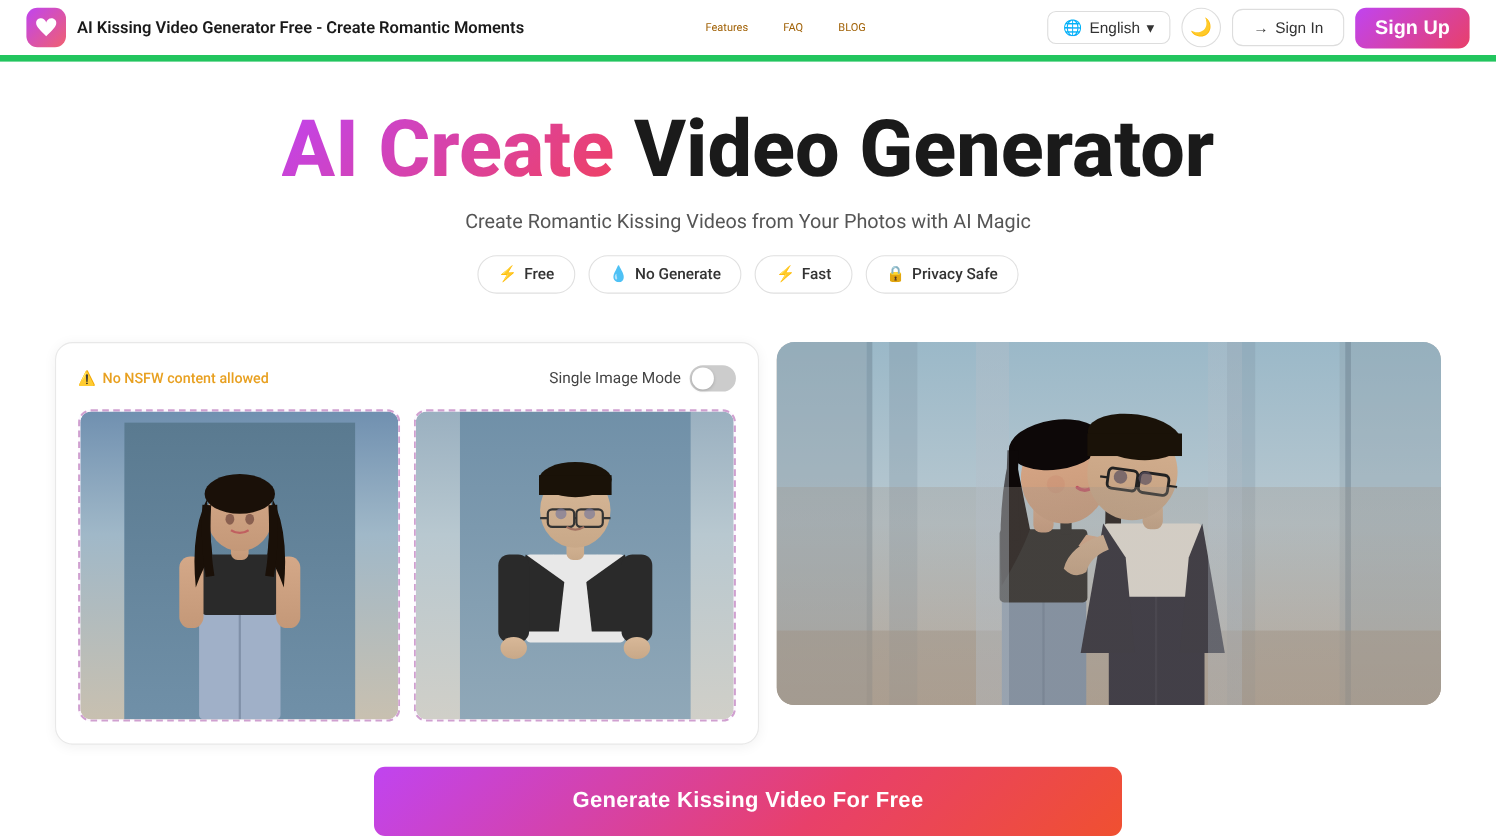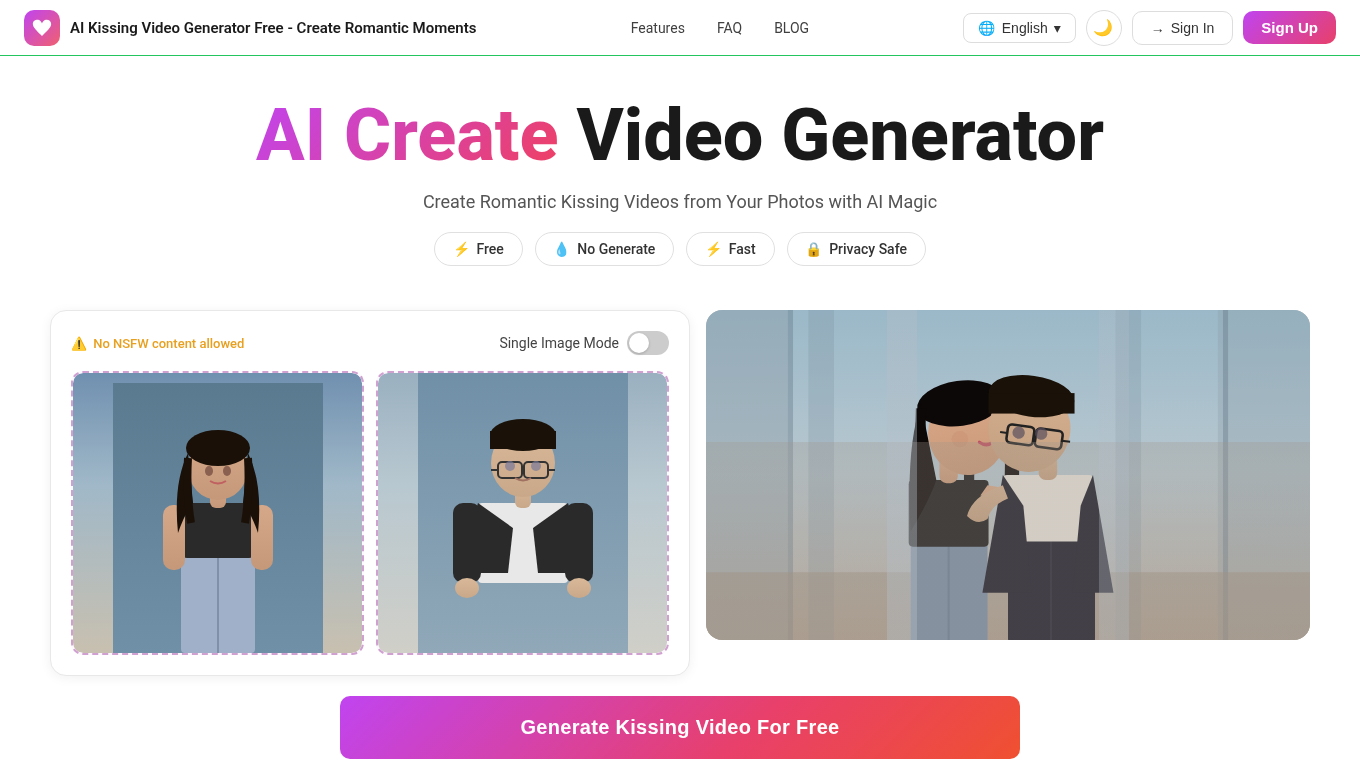--- a/index.html
+++ b/index.html
@@ -11,21 +11,21 @@
       overflow-x: hidden;
     }
 
     
     .navbar {
       display: flex;
       align-items: center;
       justify-content: space-between;
       padding: 0 24px;
       height: 56px;
-      border-bottom: 1px solid #22c55e;
+      border-bottom: 6px solid #22c55e;
       position: sticky;
       top: 0;
       background: #fff;
       z-index: 100;
     }
     .navbar-left {
       display: flex;
       align-items: center;
       gap: 10px;
     }
@@ -47,22 +47,22 @@
       font-size: 15px;
       font-weight: 600;
       color: #1a1a1a;
     }
     .navbar-nav {
       display: flex;
       align-items: center;
       gap: 32px;
     }
     .nav-link {
-      font-size: 14px;
-      color: #404040;
+      font-size: 10px;
+      color: #a16207;
       cursor: pointer;
       text-decoration: none;
     }
     .navbar-right {
       display: flex;
       align-items: center;
       gap: 10px;
     }
     .lang-btn {
       display: flex;
@@ -100,21 +100,21 @@
       font-weight: 500;
       color: #333;
       cursor: pointer;
     }
     .sign-up-btn {
       padding: 8px 18px;
       border-radius: 10px;
       border: none;
       background: linear-gradient(135deg, #c044f0, #e8406a);
       color: #fff;
-      font-size: 15px;
+      font-size: 18px;
       font-weight: 600;
       cursor: pointer;
       text-align: center;
     }
 
     
     .hero {
       text-align: center;
       padding: 40px 20px 20px;
     }

